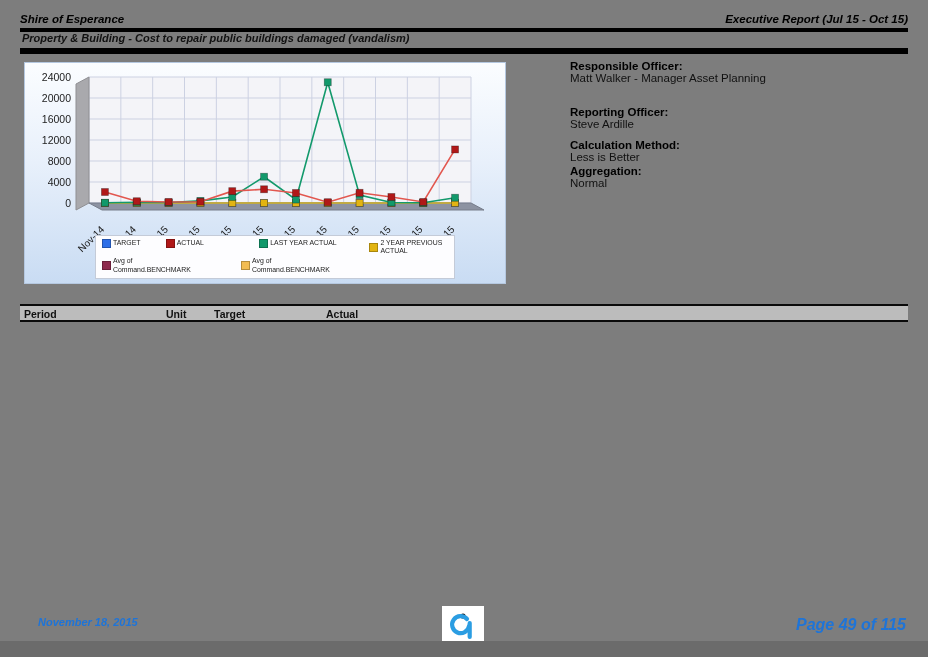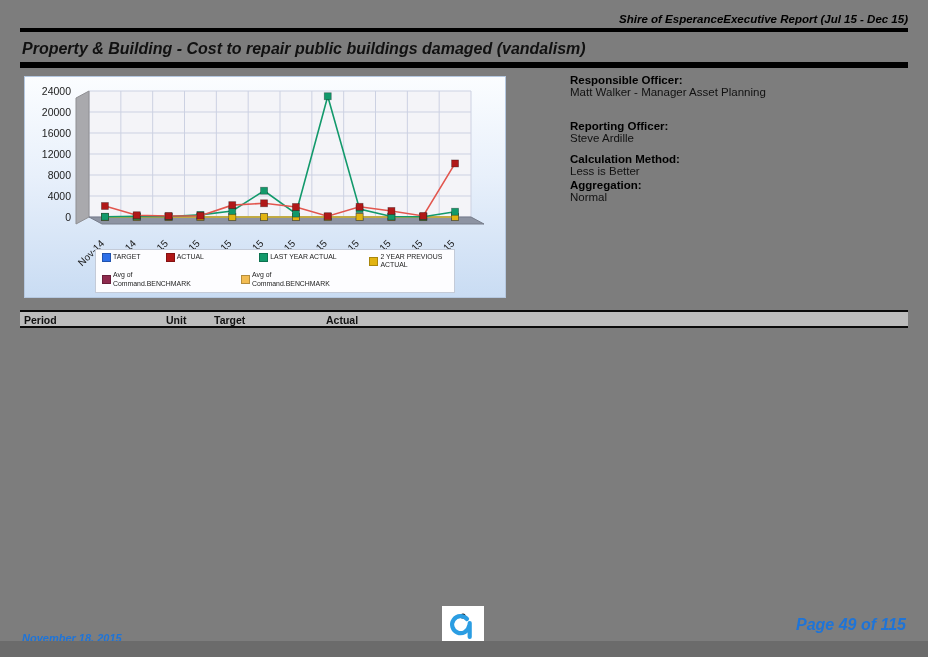--- a/index.html
+++ b/index.html
@@ -7,24 +7,24 @@
   body {
     background:#7d7d7d;
     font-family:"Liberation Sans", sans-serif;
     color:#111;
     position:relative;
     overflow:hidden;
   }
   .content { margin:0 20px; position:relative; }
 
   
-  .hdr-row { display:flex; justify-content:flex-end; padding-top:13px; }
+  .hdr-row { display:flex; justify-content:space-between; padding-top:13px; }
   .hdr-row span { font-size:11.5px; font-weight:bold; font-style:italic; color:#000; }
   .rule1 { height:4px; background:#000; margin-top:3px; }
-  .kpi-title { margin-top:8px; font-size:16px; font-weight:bold; font-style:italic; padding-left:2px; }
+  .kpi-title { margin-top:0; font-size:11px; font-weight:bold; font-style:italic; padding-left:2px; }
   .rule2 { height:6px; background:#000; margin-top:4px; }
 
   
   .main { position:relative; height:234px; }
   .chart-panel {
     position:absolute; left:4px; top:8px; width:482px; height:222px;
     background:linear-gradient(180deg,#fbfdff 0%, #e8f0fb 45%, #c9dcf3 100%);
     border:1px solid #b5c8e0;
   }
   .chart-panel svg { position:absolute; left:0; top:0; }
@@ -36,48 +36,48 @@
   .lg-item { display:flex; align-items:center; margin-right:4px; }
   .lg-marker { width:9px; height:9px; flex:0 0 9px; margin-right:2px; border:1px solid rgba(0,0,0,.25); }
   .lg-label { font-size:6.9px; line-height:8.2px; white-space:pre-line; color:#222; }
 
   .info-panel { position:absolute; left:550px; top:6px; width:360px; }
   .info-label { font-size:11.5px; font-weight:bold; color:#000; }
   .info-value { font-size:11.5px; color:#111; }
   .gap22 { height:22px; } .gap10 { height:9px; } .gap2 { height:2px; }
 
   
-  .tbl { margin-top:8px; }
+  .tbl { margin-top:16px; }
   .t-head, .t-row { display:grid; grid-template-columns:65px 78px 48px 112px 108px 1fr; }
   .t-head {
     background:#bcbcbc; border-top:2px solid #0a0a0a; border-bottom:2px solid #0a0a0a;
     font-weight:bold; font-size:10.5px; align-items:center; height:18px;
   }
   .t-head > div { padding:2px 3px; }
   .th-period { padding-left:4px !important; }
   .th-center { text-align:left; }
   .th-comments { padding-left:70px !important; }
 
   
   .footer { position:absolute; left:0; top:612px; width:928px; }
-  .f-date { position:absolute; left:22px; top:4px; font-size:11px; font-weight:bold; font-style:italic; color:#1e74d8;margin-top:16px; }
+  .f-date { position:absolute; left:38px; top:4px; font-size:11px; font-weight:bold; font-style:italic; color:#1e74d8; }
   .f-page { position:absolute; right:22px; top:4px; font-size:16px; font-weight:bold; font-style:italic; color:#1e74d8; }
   .f-logo {
     position:absolute; left:442px; top:-6px; width:42px; height:38px; background:#fff;
     display:flex; align-items:center; justify-content:center;
   }
   .bottom-strip { position:absolute; left:0; top:641px; width:928px; height:16px; background:#6b6b6b; }
 </style>
 </head>
 <body>
 
 <div class="content">
   <div class="hdr-row">
     <span>Shire of Esperance</span>
-    <span>Executive Report (Jul 15 - Dec 15)</span>
+    <span>Executive Report (Jul 15 - Oct 15)</span>
   </div>
   <div class="rule1"></div>
   <div class="kpi-title">Property &amp; Building - Cost to repair public buildings damaged (vandalism)</div>
   <div class="rule2"></div>
 
   <div class="main">
     <div class="chart-panel">
       <svg id="chart-svg" width="482" height="222">
           <rect x="64" y="14" width="382" height="126" fill="#f4f4f8"></rect>
           <line x1="64" y1="14" x2="64" y2="140" stroke="#ccd1e2" stroke-width="1"></line>

